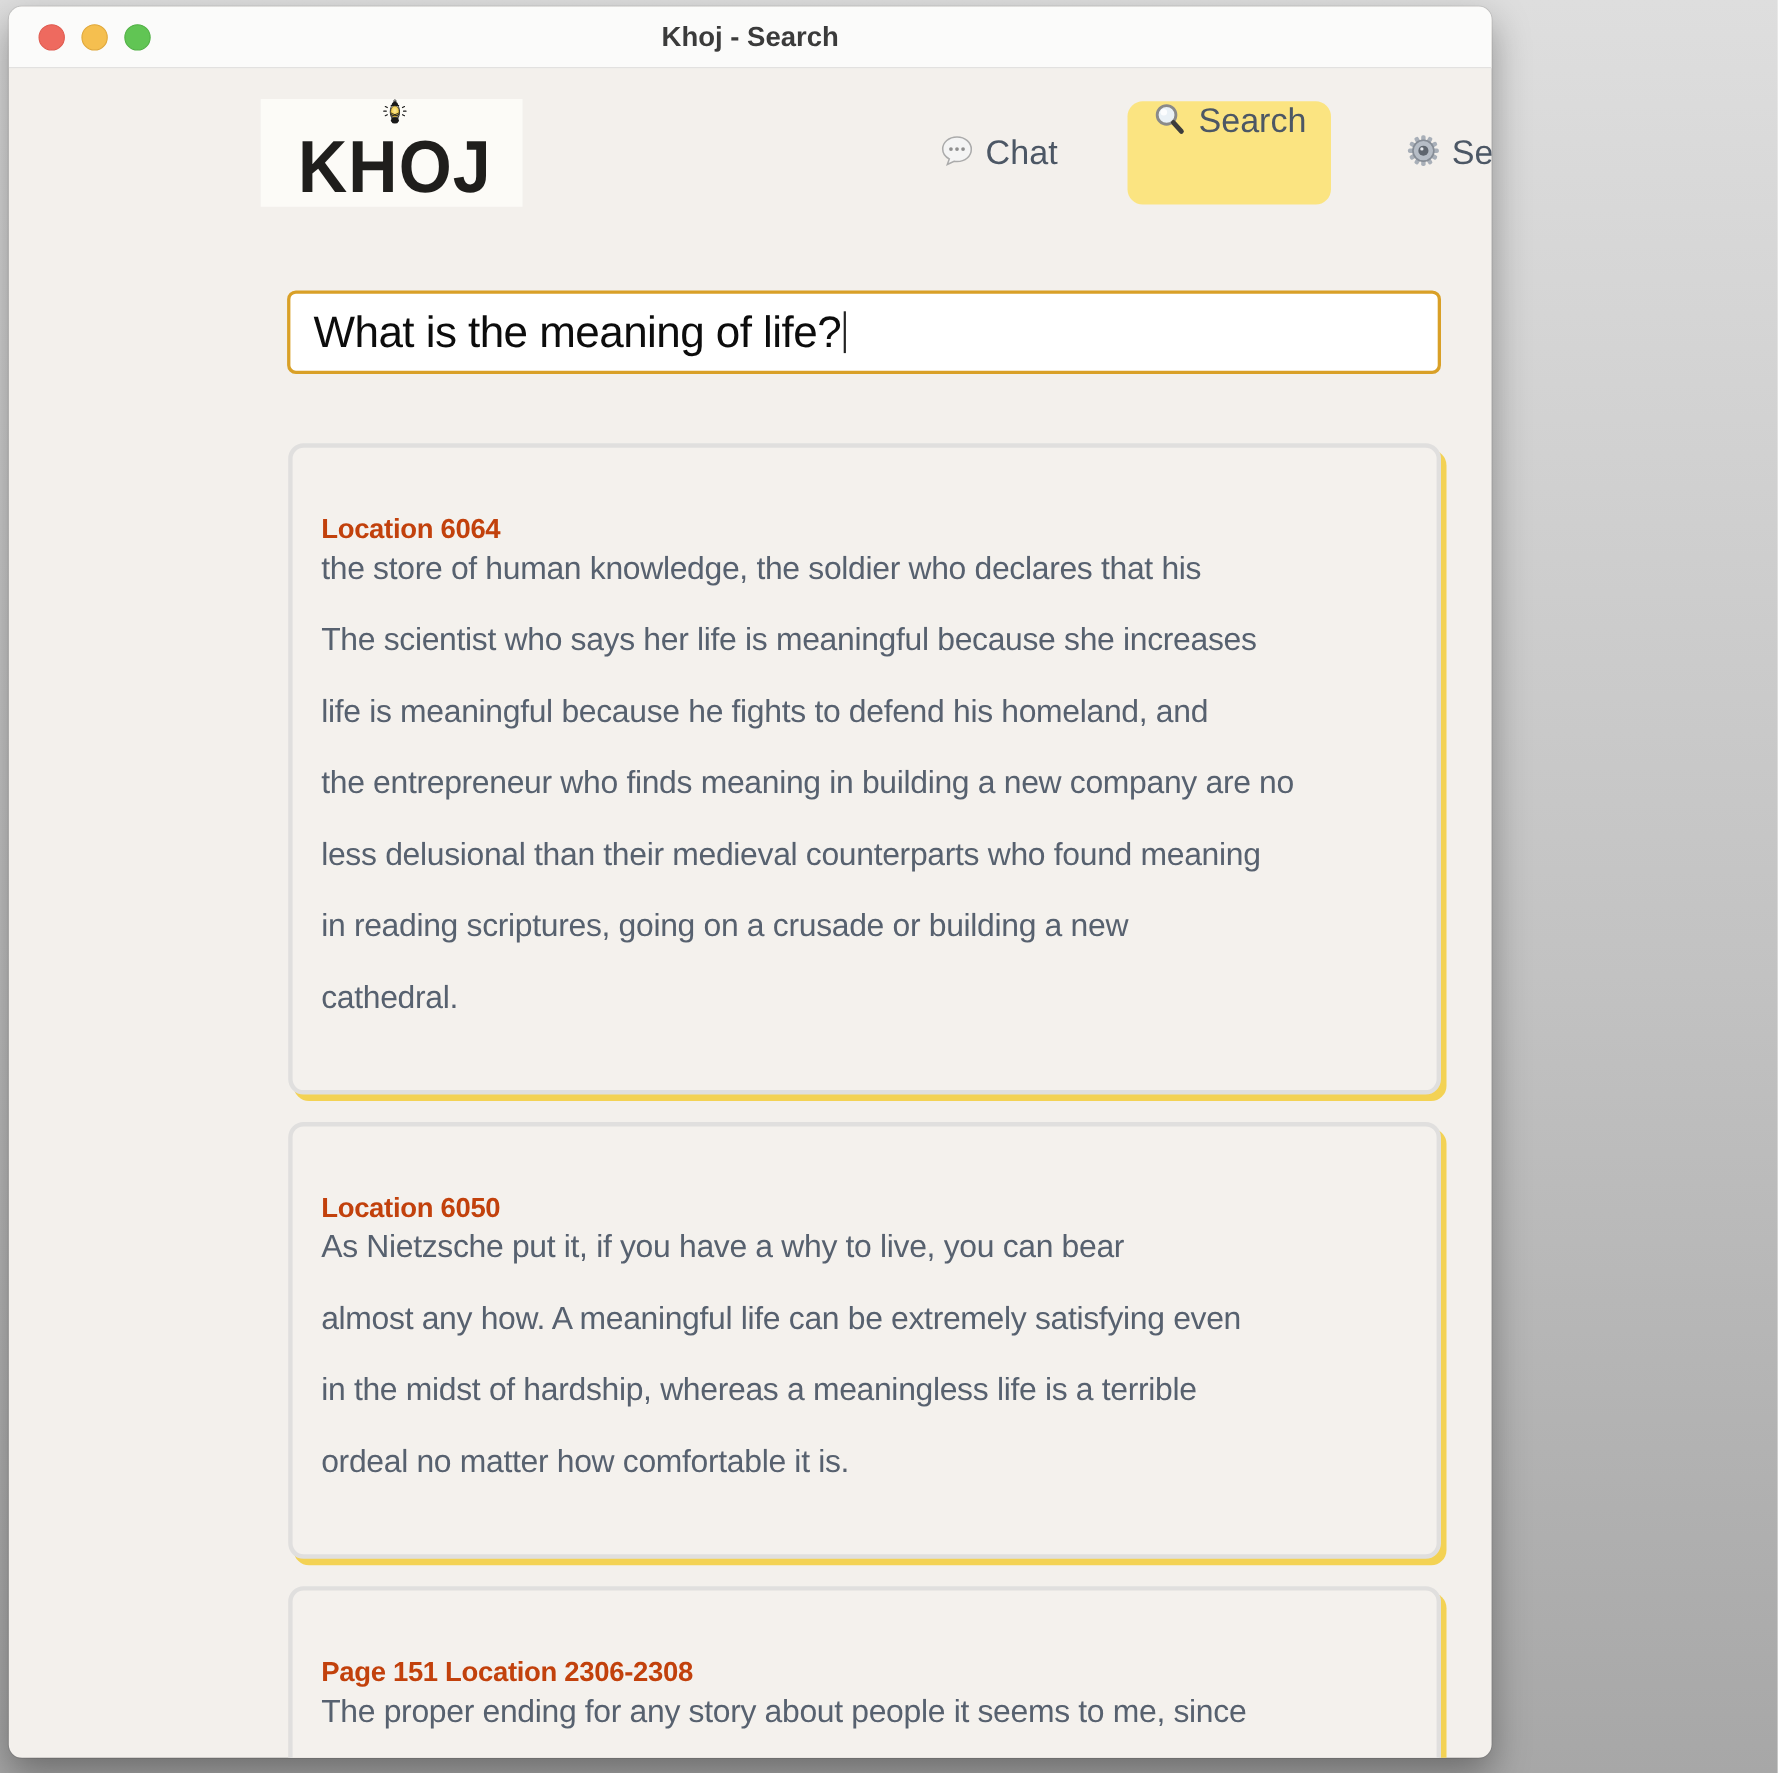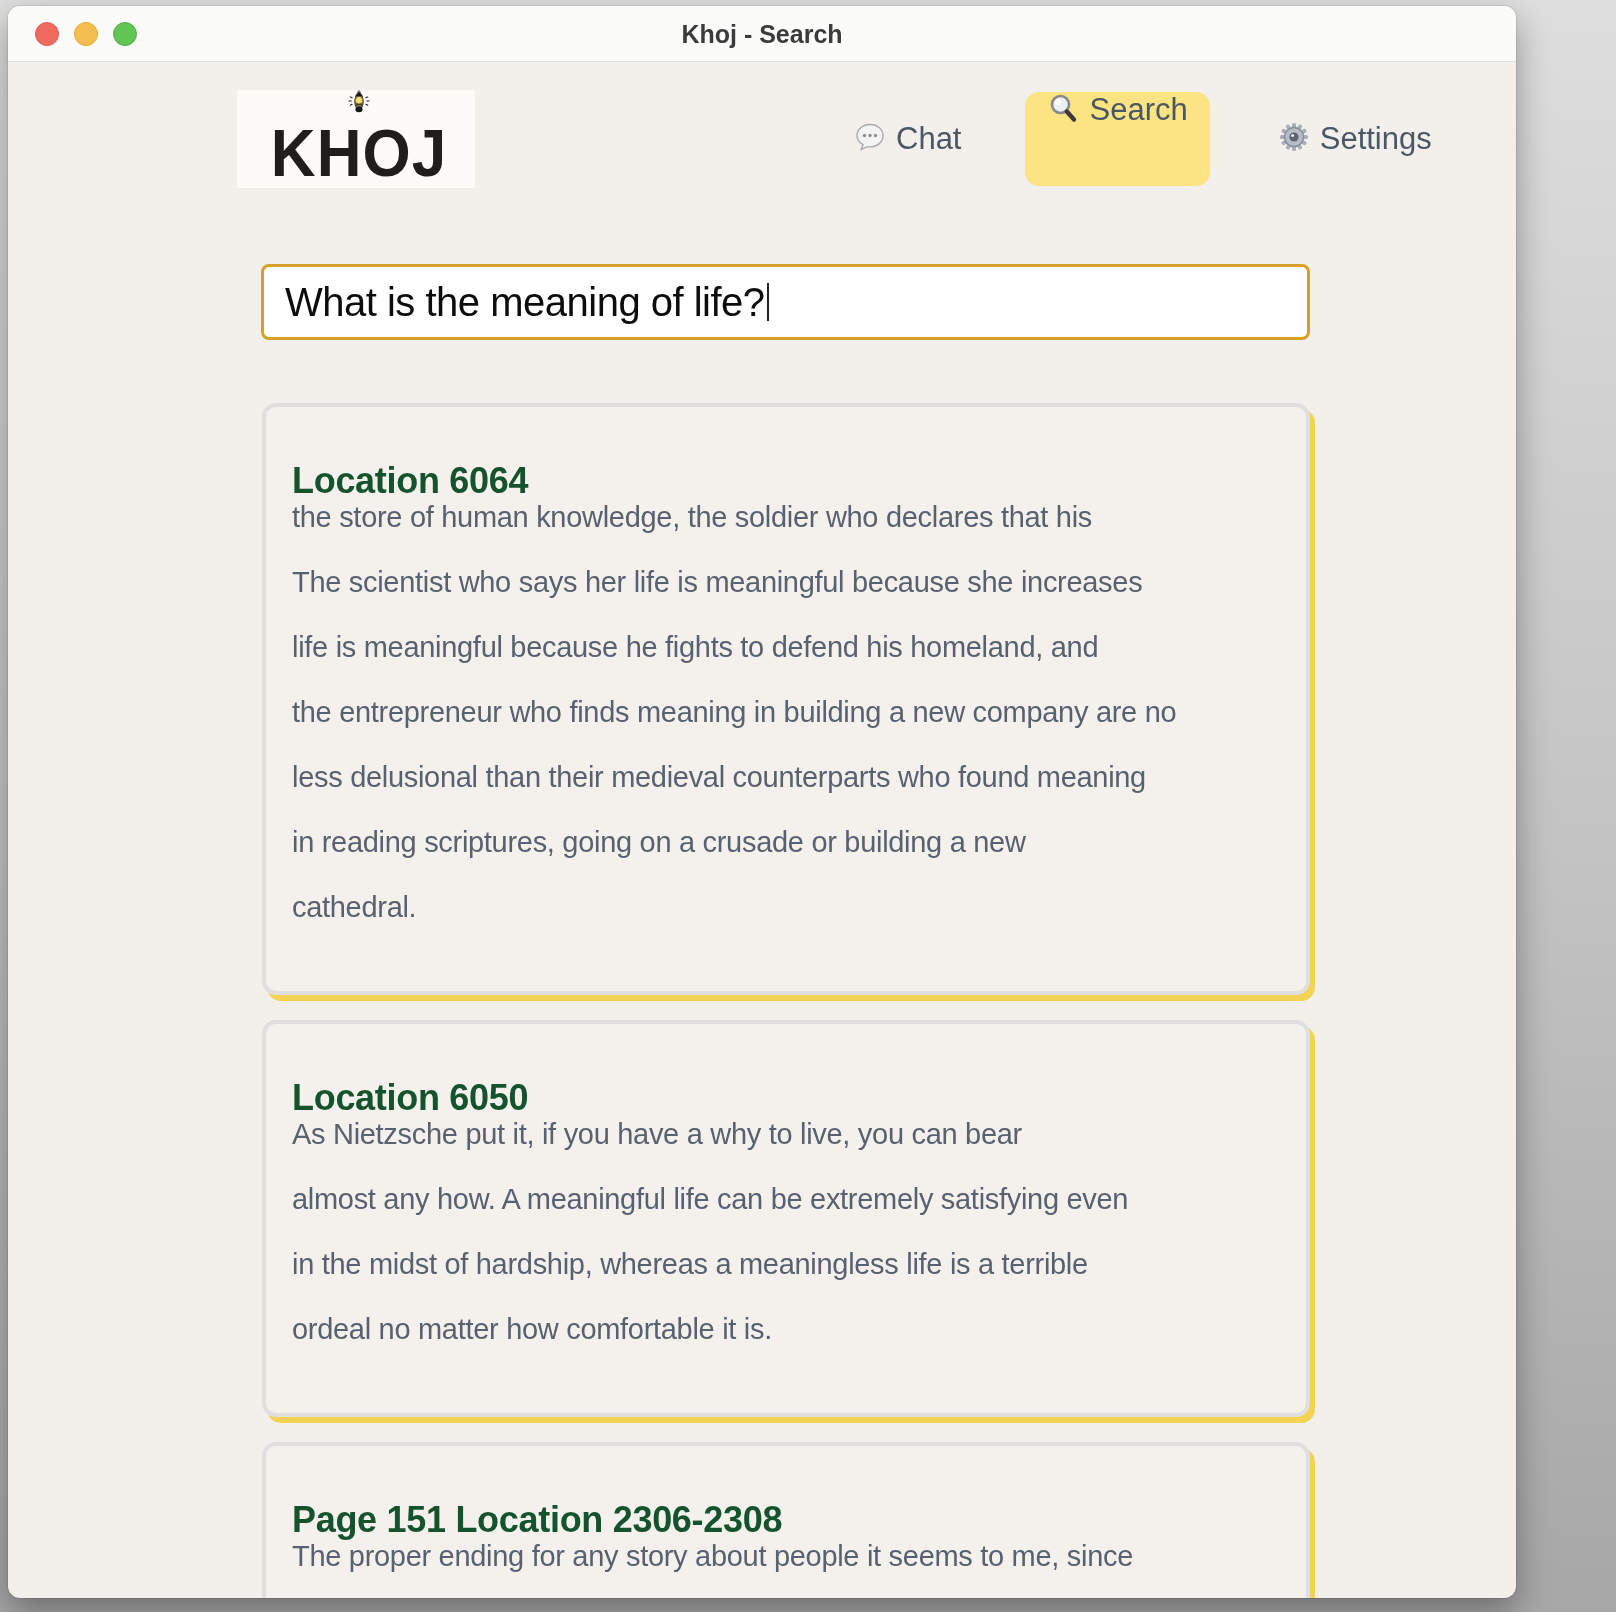--- a/index.html
+++ b/index.html
@@ -6,21 +6,21 @@
   html, body { width: 1616px; height: 1612px; }
   body {
     font-family: "Liberation Sans", sans-serif;
     background: linear-gradient(180deg, #dedede 0%, #c2c2c2 55%, #a7a7a7 100%);
     position: relative;
     overflow: hidden;
   }
   .window {
     position: absolute;
     left: 8px; top: 6px;
-    width: 1508px; height: 1592px;
+    width: 1348px; height: 1592px;
     background: #f3f0ec;
     border-radius: 12px;
     box-shadow: 0 14px 34px rgba(0,0,0,0.35), 0 0 0 1px rgba(0,0,0,0.08);
     overflow: hidden;
   }
   
   .titlebar {
     position: relative;
     height: 56px;
     background: #fbfbfa;
@@ -122,23 +122,23 @@
   }
   .card {
     background: #f4f1ed;
     border: 4px solid #e0dfde;
     border-radius: 14px;
     box-shadow: 5px 6px 0 #f3d254;
     padding: 56px 30px 66px 26px;
     margin-bottom: 25px;
   }
   .card-title {
-    font-size: 36px;
+    font-size: 25px;
     font-weight: bold;
-    color: #14532d;
+    color: #c2410c;
     line-height: 36px;
     letter-spacing: -0.3px;
   }
   .card p {
     font-size: 29px;
     color: #57616f;
     line-height: 36px;
     margin: 0 0 29px 0;
     letter-spacing: -0.3px;
   }

